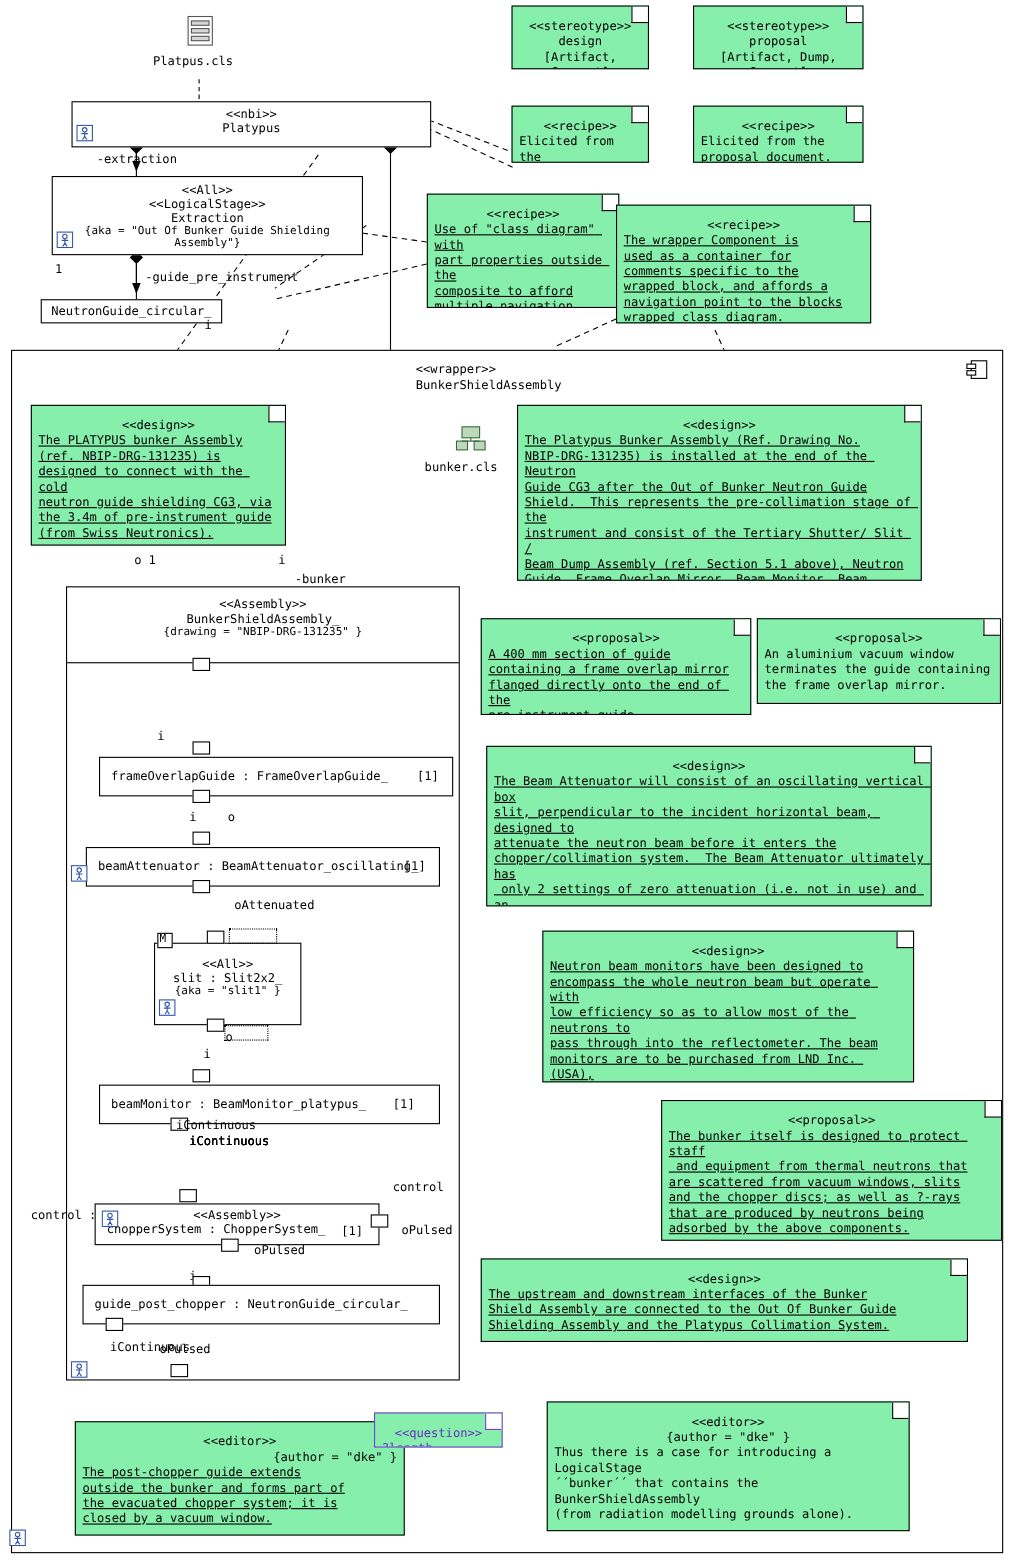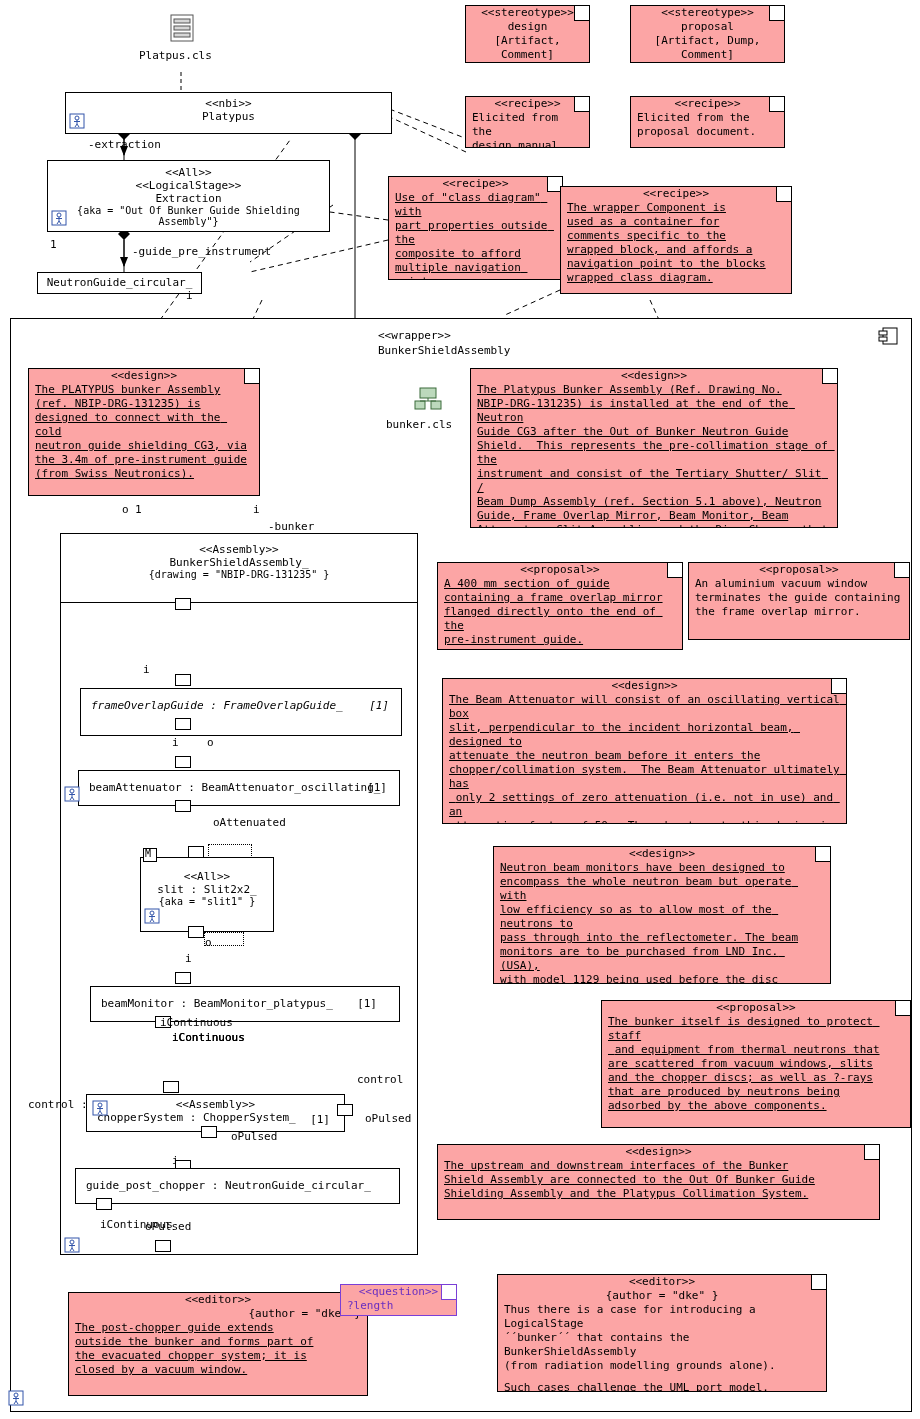--- a/index.html
+++ b/index.html
@@ -5,24 +5,24 @@
   html,body{margin:0;padding:0;background:#ffffff;}
   body{
     width:920px;height:1419px;position:relative;overflow:hidden;
     font-family:"DejaVu Sans Mono","Liberation Mono",monospace;
     font-size:11px;color:#000;
   }
   .abs{position:absolute;box-sizing:border-box;}
   .box{border:1px solid #000;background:#fff;}
   .ctr{text-align:center;}
   .note{
-    position:absolute;background:#fca5a5;border:1px solid #000;
+    position:absolute;background:#86efac;border:1px solid #000;
     font-family:"DejaVu Sans Mono","Liberation Mono",monospace;
     font-size:11px;line-height:14px;box-sizing:border-box;
-    padding:0 6px;overflow:hidden;
+    padding:11px 6px;overflow:hidden;
   }
   .note .fold{
     position:absolute;top:0;right:0;width:14px;height:14px;
     background:#fff;border-left:1px solid #000;border-bottom:1px solid #000;
   }
   .note .stereo{text-align:center;display:block;}
   .note .body{display:block;white-space:pre-wrap;}
   .note .author{display:block;text-align:right;}
   .u{text-decoration:underline;}
   svg.lines{position:absolute;left:0;top:0;width:920px;height:1419px;pointer-events:none;}
@@ -184,21 +184,21 @@
   <div class="ctr" style="margin-top:9px;">&lt;&lt;Assembly&gt;&gt;</div>
   <div class="ctr">BunkerShieldAssembly_</div>
   <div class="ctr" style="font-size:10px;">{drawing = "NBIP-DRG-131235"  }</div>
   <div style="position:absolute;left:0;top:68px;width:100%;border-top:1px solid #000;"></div>
 </div>
 
 <div class="port" style="left:175px;top:598px;"></div>
 <div class="lbl" style="left:143px;top:663px;">i</div>
 <div class="port" style="left:175px;top:674px;"></div>
 
-<div class="abs box" style="left:80px;top:688px;width:322px;height:48px;font-style:italic;">
+<div class="abs box" style="left:90px;top:688px;width:322px;height:36px;">
   <div style="margin:10px 0 0 10px;display:inline-block;">frameOverlapGuide : FrameOverlapGuide_</div>
   <div style="position:absolute;right:12px;top:10px;">[1]</div>
 </div>
 <div class="port" style="left:175px;top:718px;"></div>
 <div class="lbl" style="left:172px;top:736px;">i</div>
 <div class="lbl" style="left:207px;top:736px;">o</div>
 <div class="port" style="left:175px;top:756px;"></div>
 
 <div class="abs box" style="left:78px;top:770px;width:322px;height:36px;">
   <div style="margin:10px 0 0 10px;display:inline-block;">beamAttenuator : BeamAttenuator_oscillating_</div>

